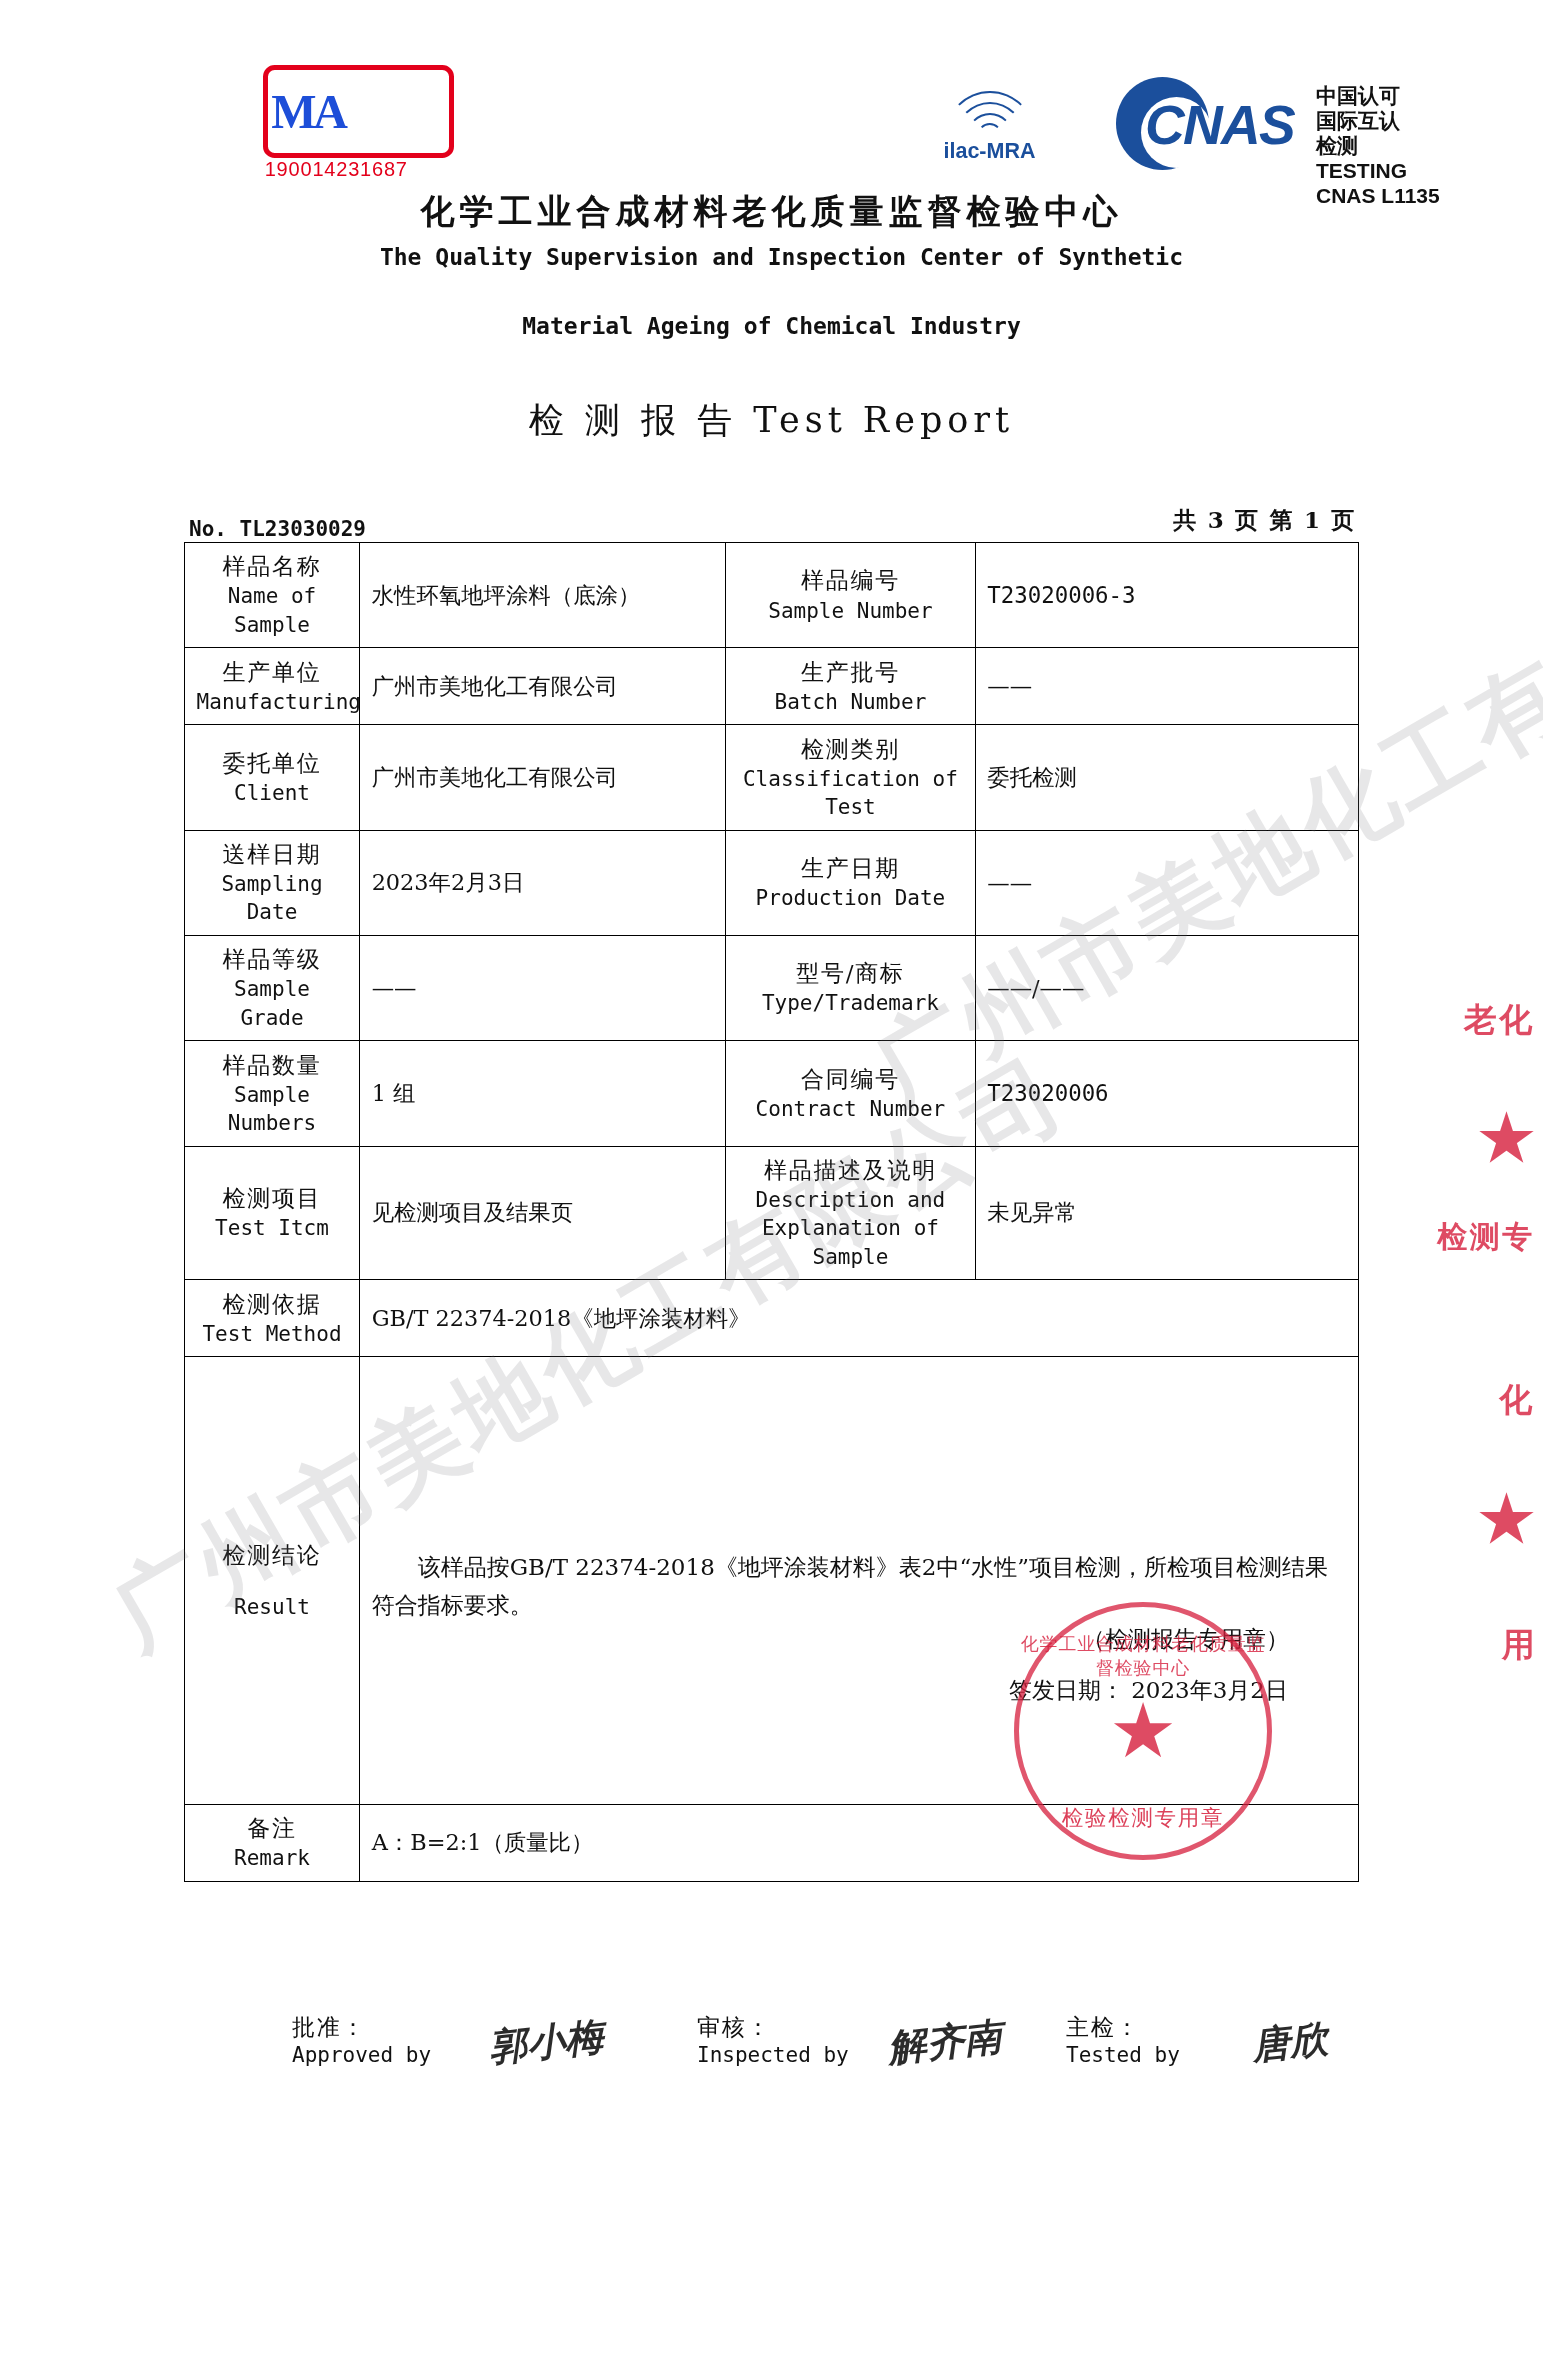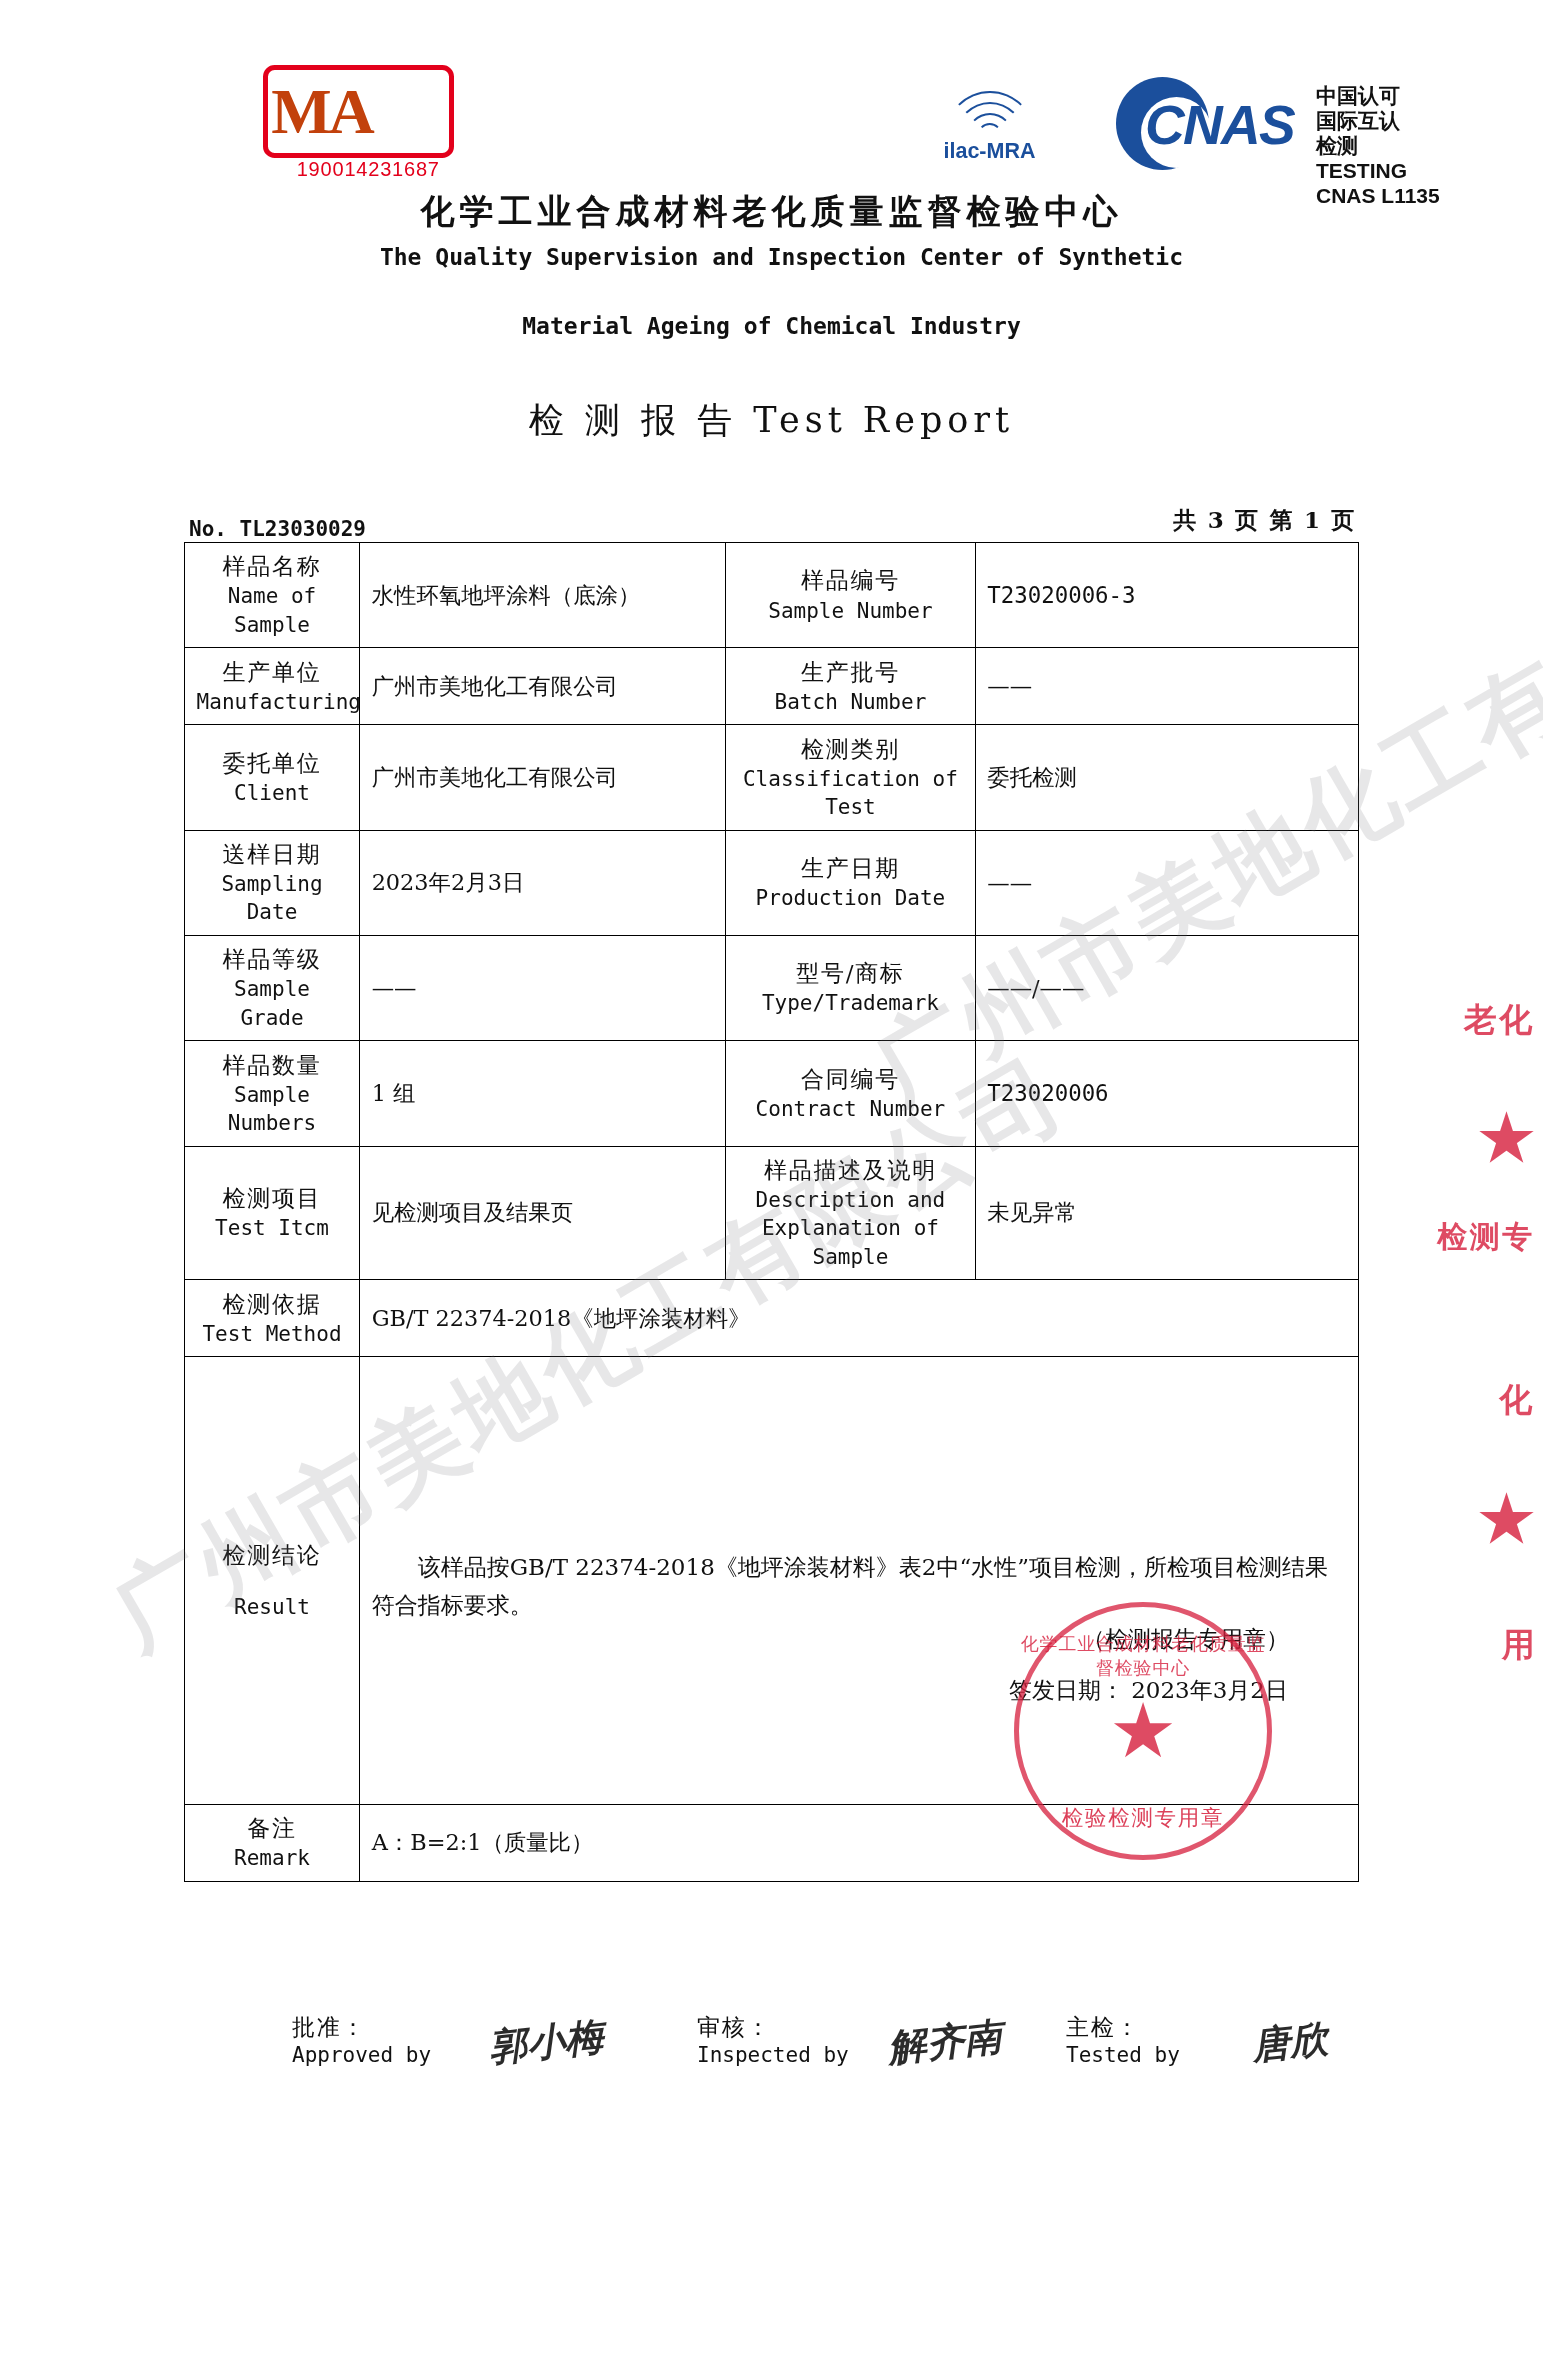--- a/index.html
+++ b/index.html
@@ -37,36 +37,35 @@
     height: 93px;
     border: 5.8px solid #e3001b;
     border-radius: 11.6px;
     box-sizing: border-box;
   }
   .ma-logo .ma-text {
     position: absolute;
     left: 8.3px;
     top: 5px;
     font-family: "Liberation Serif", serif;
-    font-size: 64px;
+    font-size: 48px;
     font-weight: bold;
     letter-spacing: -3.3px;
-    color: #c2410c;
+    color: #1d4ed8;
     line-height: 83px;
   }
   .ma-logo .ma-num {
     position: absolute;
     left: 1.7px;
     top: 93px;
     font-family: "Liberation Sans", sans-serif;
     font-size: 20px;
     letter-spacing: 0.8px;
     color: #e3001b;
     white-space: nowrap;
-    margin-left: 32px;
   }
 
   .ilac-logo {
     position: absolute;
     left: 919px;
     top: 91px;
     width: 141px;
     height: 91px;
     text-align: center;
   }

